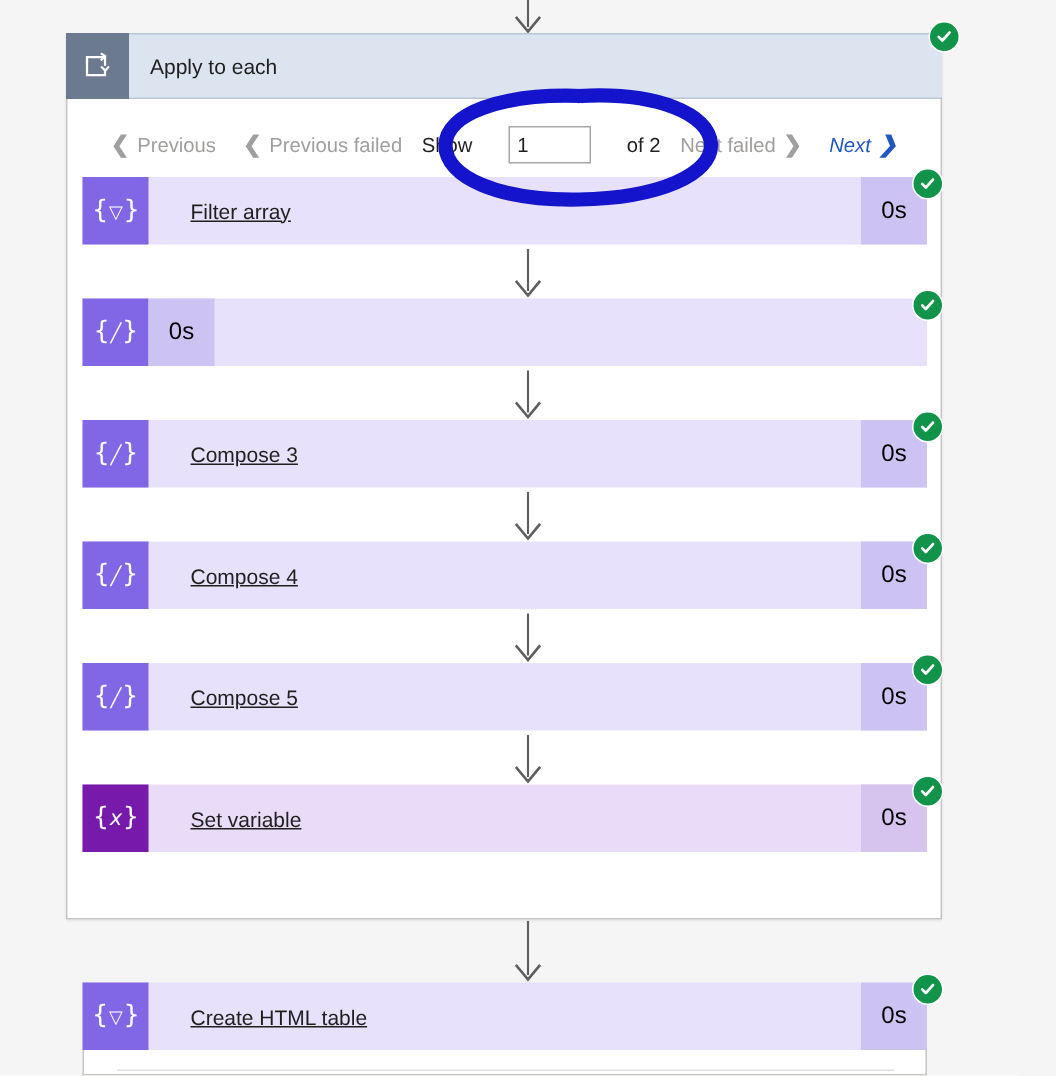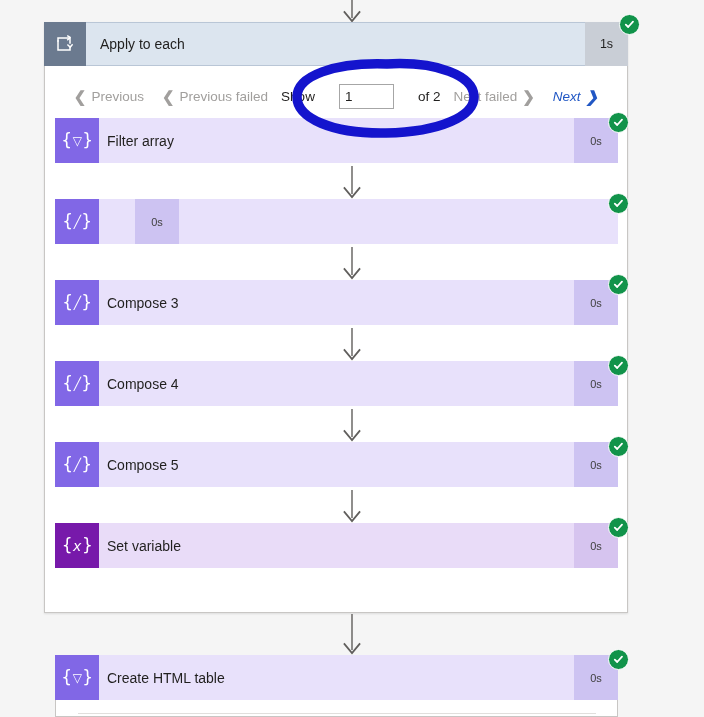--- a/index.html
+++ b/index.html
@@ -165,34 +165,34 @@
     align-items: center;
     justify-content: center;
     color: #ffffff;
   }
   .action-card.variable .icon-tile { background: #7719aa; }
   .action-card.variable { background: #e9dcf8; }
   .action-card .title-area {
     flex: 1 1 auto;
     display: flex;
     align-items: center;
-    padding-left: 8px;
+    padding-left: 28px;
     font-size: 14px;
     color: #201f1e;
+    text-decoration: underline;
   }
   .action-card .dur-tile {
     width: 44px;
     flex: 0 0 44px;
     background: #cdc3f2;
     display: flex;
     align-items: center;
     justify-content: center;
-    font-size: 11px;
-    color: #404040;
-    margin-left: 36px;
+    font-size: 16px;
+    color: #000000;
   }
   .action-card.variable .dur-tile { background: #d6c4ef; }
 
   .brace-icon {
     font-size: 17px;
     font-family: "DejaVu Sans", sans-serif;
     letter-spacing: -0.5px;
     line-height: 1;
     display: flex;
     align-items: center;
@@ -252,21 +252,20 @@
 <div class="scope-header">
   <div class="icon-tile">
     <svg width="20" height="20" viewBox="0 0 20 20">
       <path d="M3 7 V4 H15 V9" fill="none" stroke="#ffffff" stroke-width="1.5" stroke-linecap="square"></path>
       <path d="M3 7 V16 H15 V12.5" fill="none" stroke="#ffffff" stroke-width="1.5" stroke-linecap="square"></path>
       <path d="M12.2 6.3 L15.2 3.4 L12.2 1.6" fill="none" stroke="#ffffff" stroke-width="1.4" stroke-linejoin="round"></path>
       <path d="M12.4 10.4 L15.2 13.2 L17.6 10.3" fill="none" stroke="#ffffff" stroke-width="1.4" stroke-linejoin="round"></path>
     </svg>
   </div>
   <div class="title-area">Apply to each</div>
-  <div class="dur-tile">1s</div>
 </div>
 <div class="status-badge" style="left:619px; top:14px;">
   <svg width="11" height="11" viewBox="0 0 11 11">
       <path d="M1.8 5.6 L4.2 8 L9 2.7" fill="none" stroke="#ffffff" stroke-width="1.8" stroke-linecap="round" stroke-linejoin="round"></path>
     </svg>
 </div>
 
 <div class="pager">
   <span class="pager-link">
     <span class="pager-chev">❮</span>

